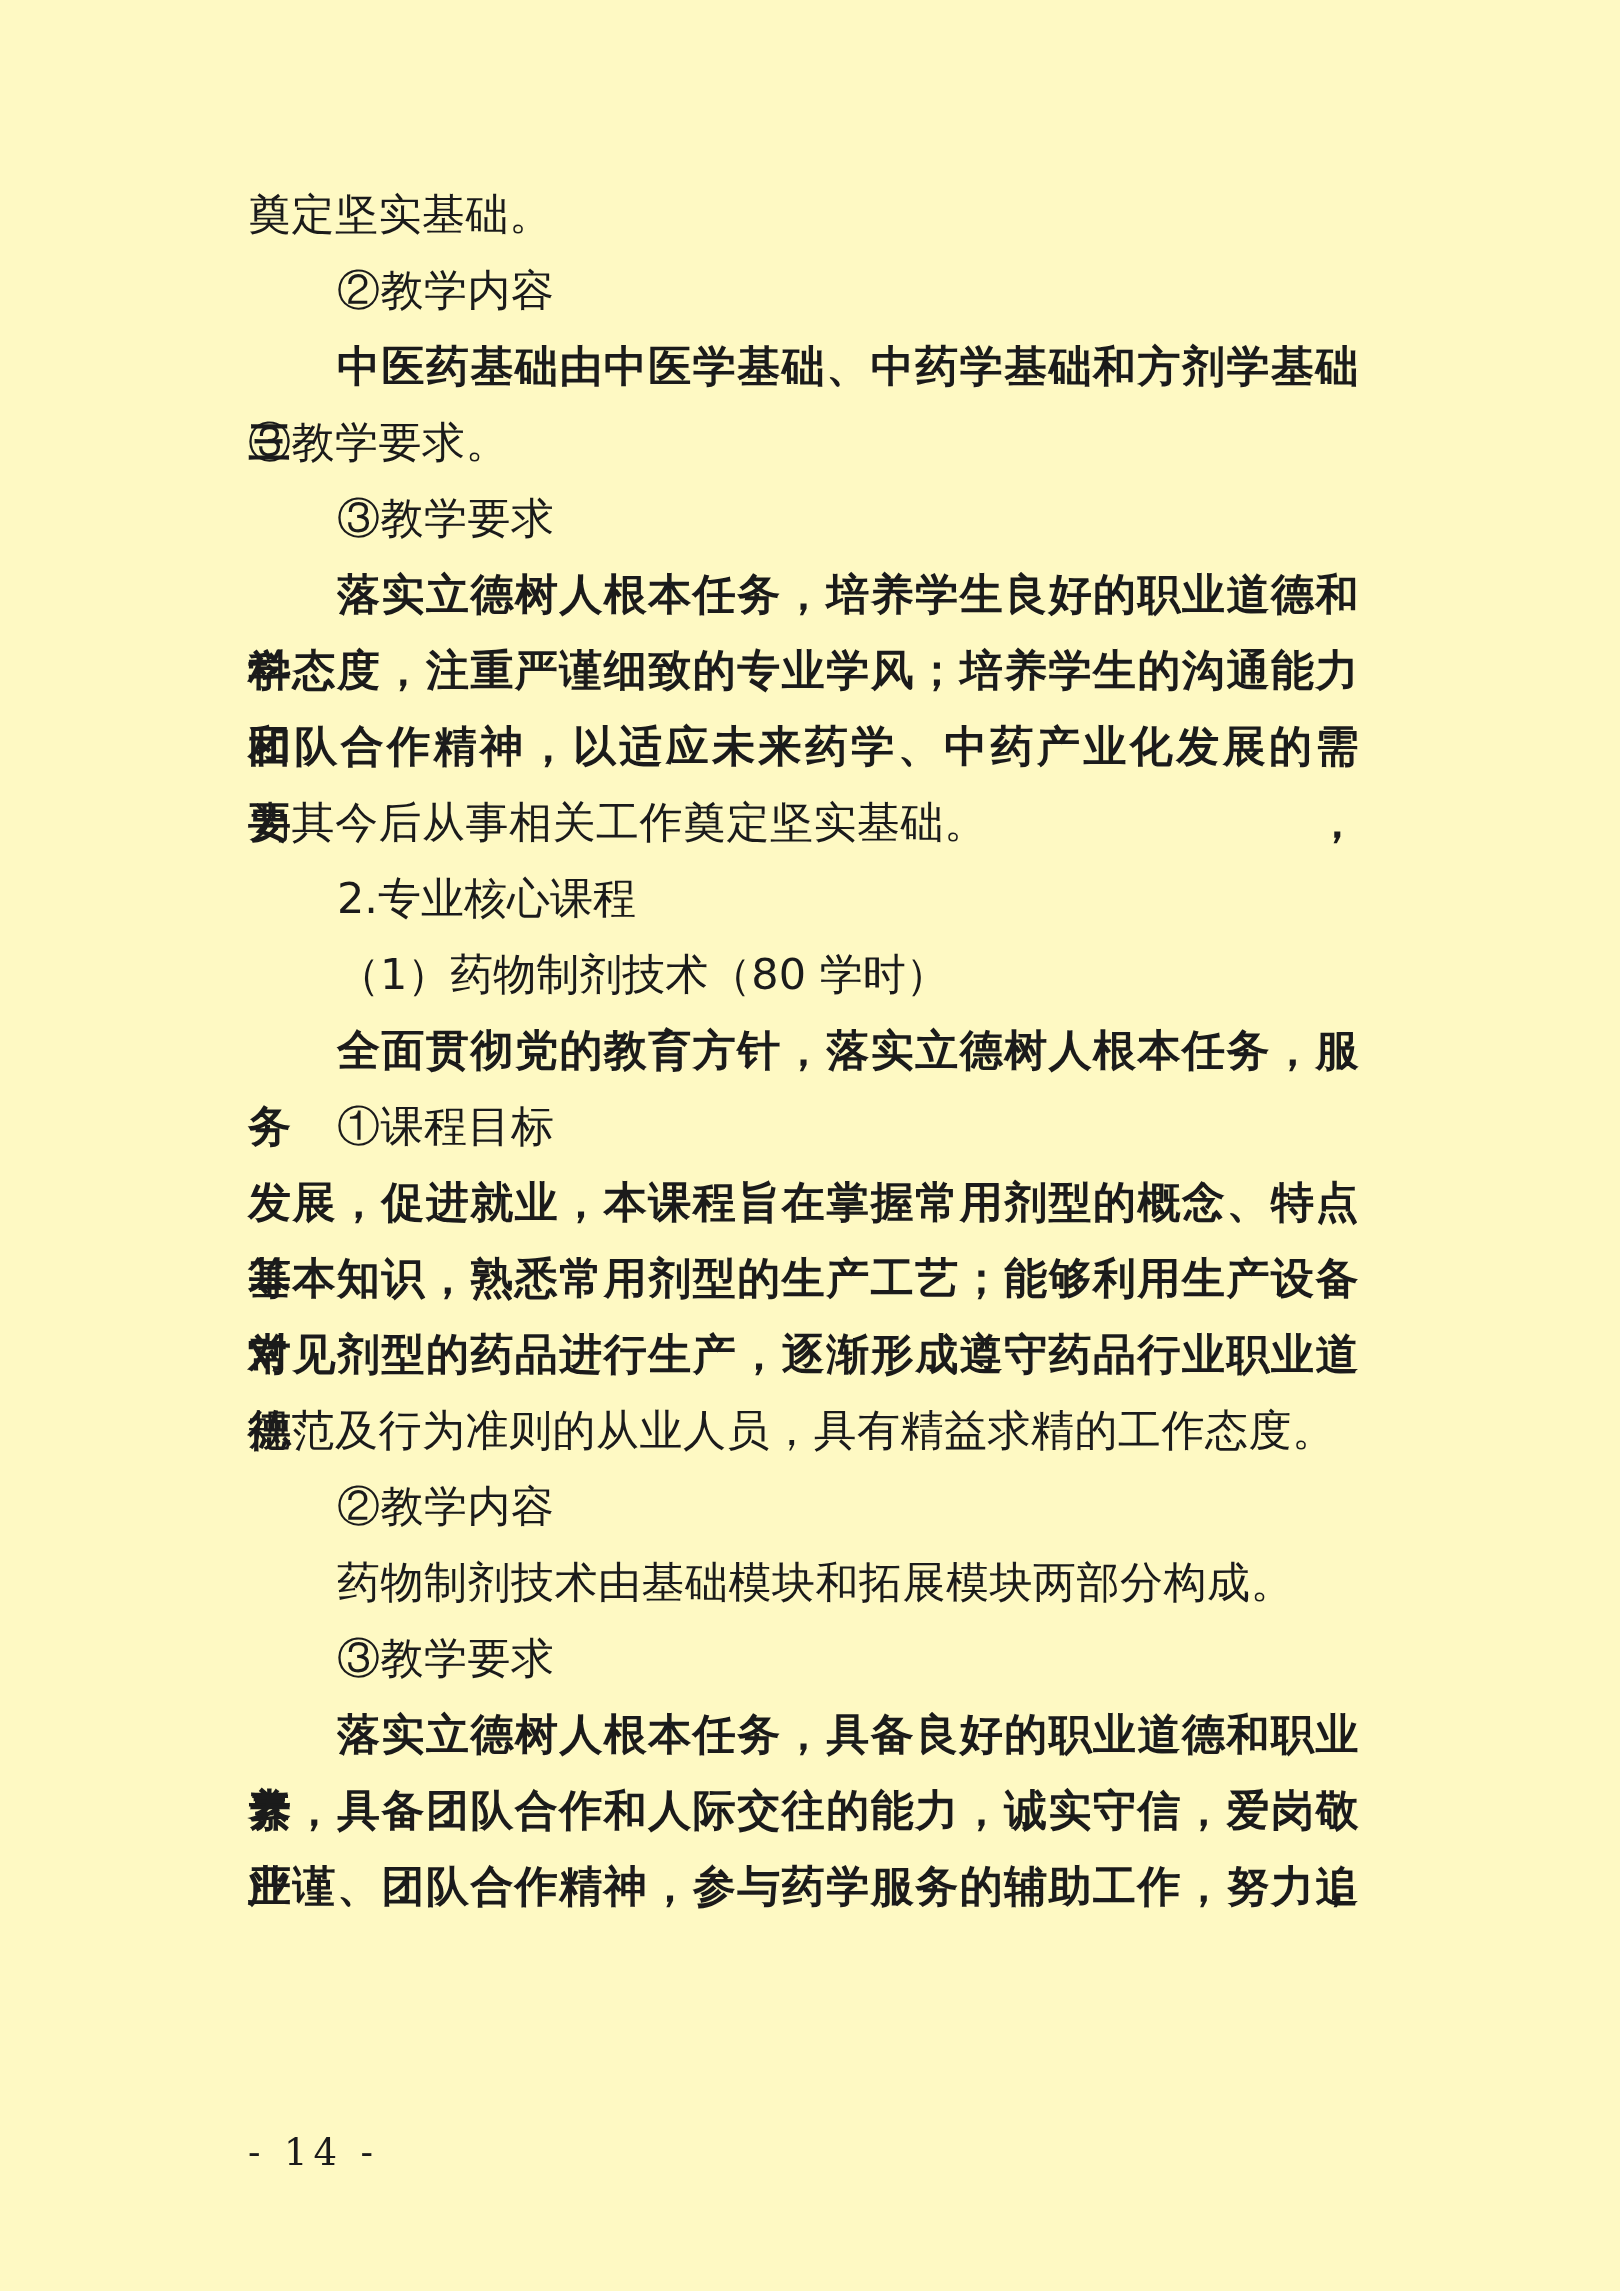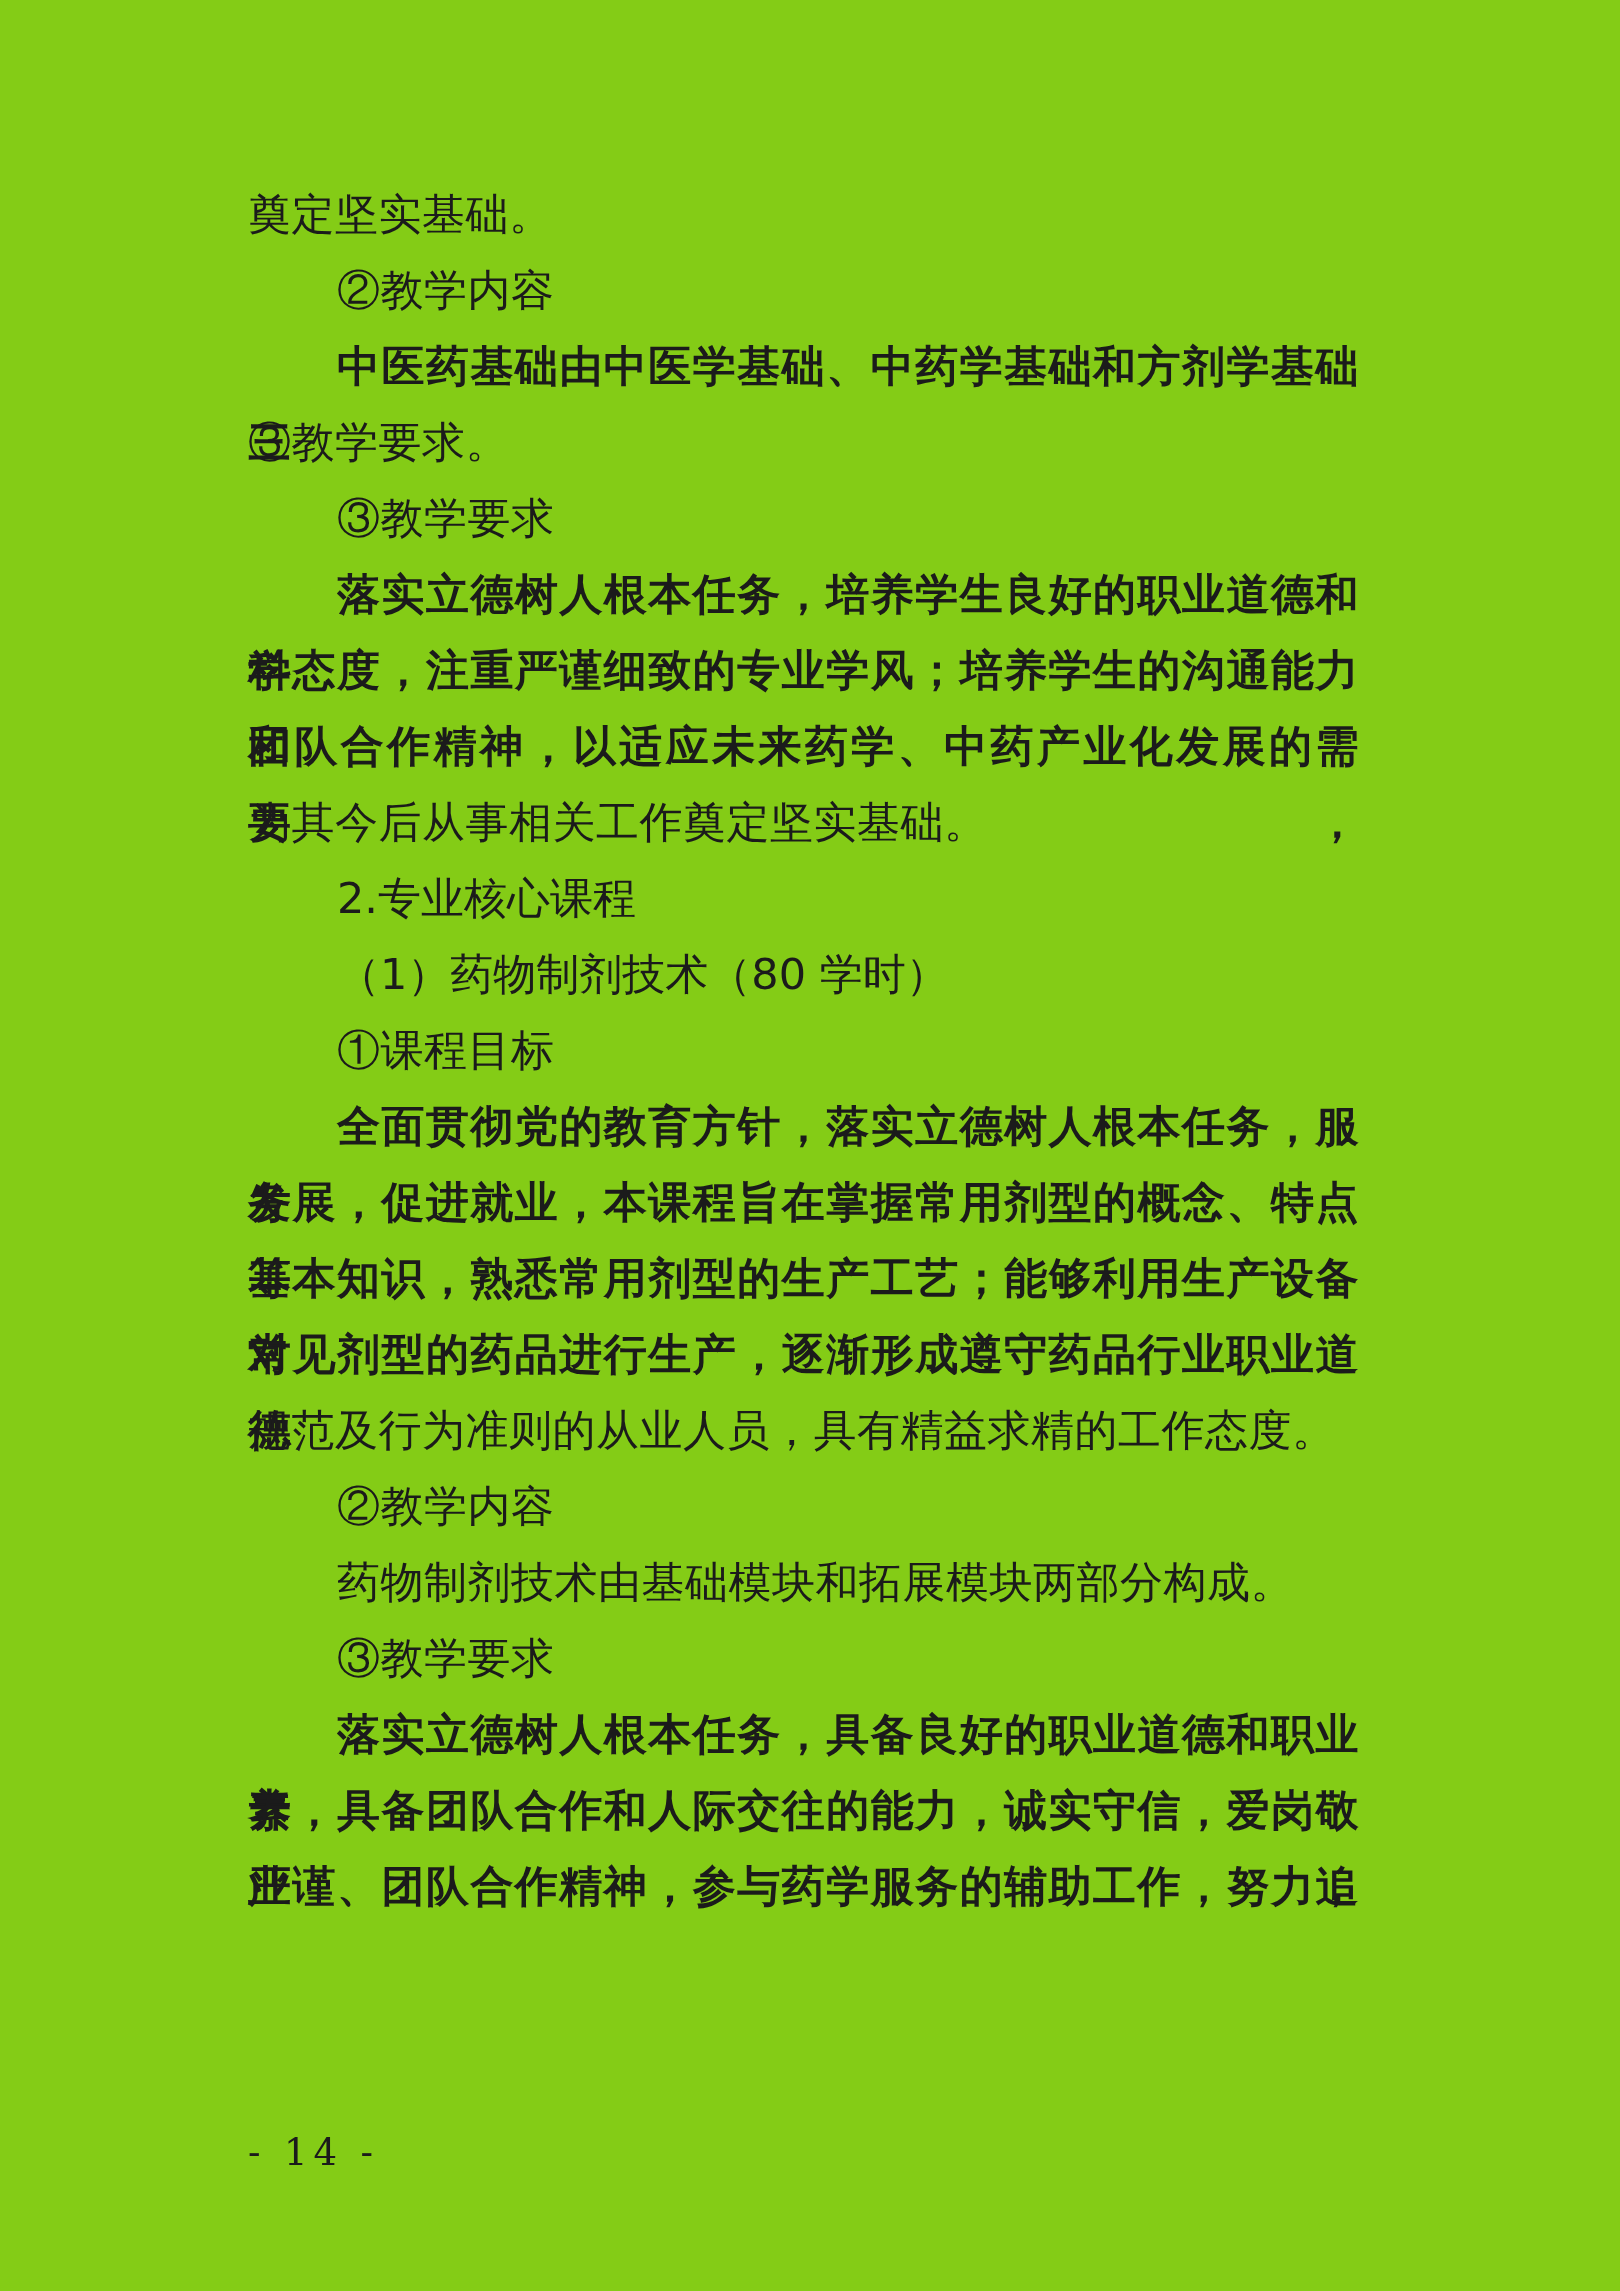--- a/index.html
+++ b/index.html
@@ -5,21 +5,21 @@
   html, body {
     margin: 0;
     padding: 0;
     background: #808080;
   }
   .page {
     position: relative;
     width: 1620px;
     height: 2292px;
     margin: 0 auto;
-    background: #84cc16;
+    background: #fef9c3;
     color: #1b1b1b;
     font-family: "DejaVu Serif", "Liberation Serif", serif;
     overflow: hidden;
   }
   .doc-body {
     position: absolute;
     left: 248px;
     top: 176px;
     width: 1111px;
   }
@@ -66,22 +66,22 @@
       <div class="line indent">②教学内容</div>
       <div class="line indent justify">中医药基础由中医学基础、中药学基础和方剂学基础三</div>
       <div class="line">③教学要求。</div>
       <div class="line indent">③教学要求</div>
       <div class="line indent justify">落实立德树人根本任务，培养学生良好的职业道德和科</div>
       <div class="line justify">学态度，注重严谨细致的专业学风；培养学生的沟通能力和</div>
       <div class="line justify">团队合作精神，以适应未来药学、中药产业化发展的需要，</div>
       <div class="line">为其今后从事相关工作奠定坚实基础。</div>
       <div class="line indent bold">2.专业核心课程</div>
       <div class="line indent bold">（1）药物制剂技术（80 学时）</div>
+      <div class="line indent justify">全面贯彻党的教育方针，落实立德树人根本任务，服务</div>
       <div class="line indent">①课程目标</div>
-      <div class="line indent justify">全面贯彻党的教育方针，落实立德树人根本任务，服务</div>
       <div class="line justify">发展，促进就业，本课程旨在掌握常用剂型的概念、特点等</div>
       <div class="line justify">基本知识，熟悉常用剂型的生产工艺；能够利用生产设备对</div>
       <div class="line justify">常见剂型的药品进行生产，逐渐形成遵守药品行业职业道德</div>
       <div class="line">规范及行为准则的从业人员，具有精益求精的工作态度。</div>
       <div class="line indent">②教学内容</div>
       <div class="line indent">药物制剂技术由基础模块和拓展模块两部分构成。</div>
       <div class="line indent">③教学要求</div>
       <div class="line indent justify">落实立德树人根本任务，具备良好的职业道德和职业素</div>
       <div class="line justify">养，具备团队合作和人际交往的能力，诚实守信，爱岗敬业，</div>
       <div class="line justify">严谨、团队合作精神，参与药学服务的辅助工作，努力追</div>

